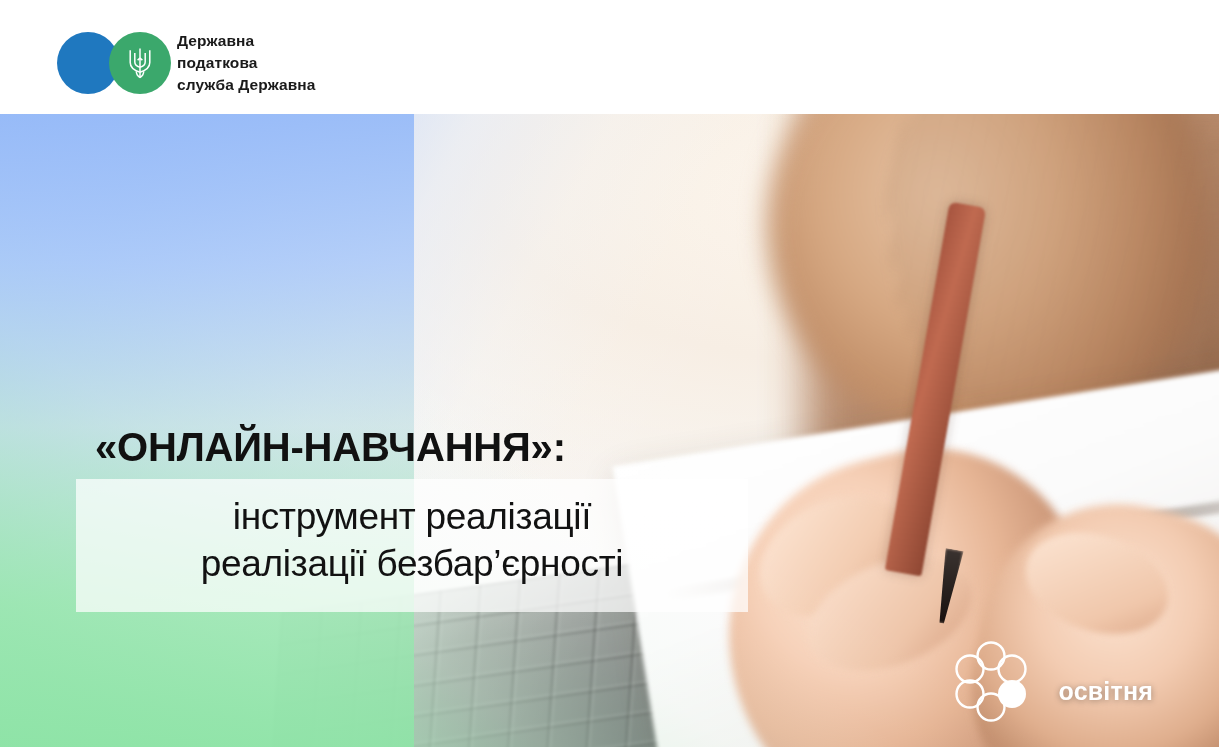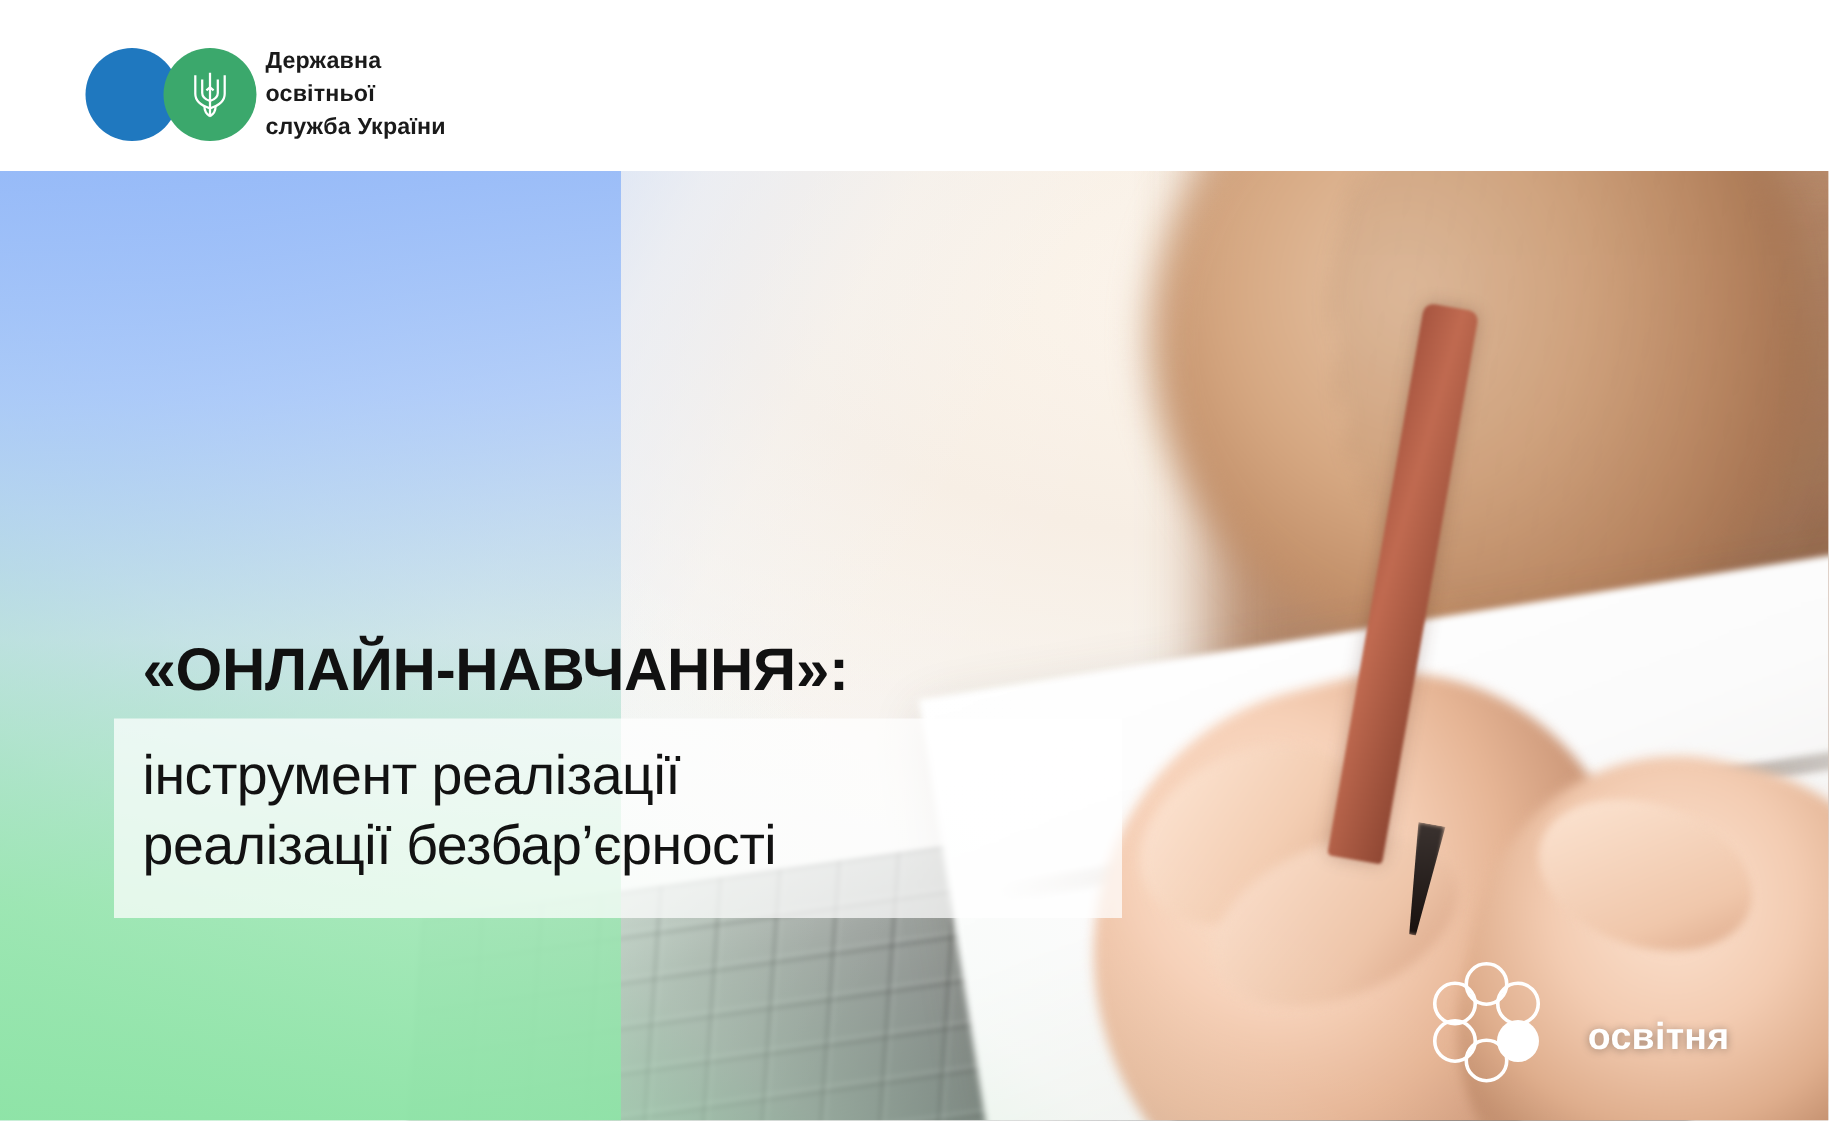--- a/index.html
+++ b/index.html
@@ -316,21 +316,21 @@
     padding:15px 19px 24px 19px;
     width:672px;
   }
   .subtitle {
     font-size:37px;
     font-weight:normal;
     color:#121212;
     line-height:1.26;
     letter-spacing:-0.3px;
   }
-  .subtitle span { display:block; }
+  .subtitle span { display:block;text-align:center; }
 
   
   .bf-badge {
     position:absolute;
     right:66px; bottom:72px;
     display:flex;
     align-items:center;
     gap:22px;
     z-index:30;
   }
@@ -365,22 +365,22 @@
               <path d="M22.8 4.2 L22.8 16.5 C22.8 21.2 19.0 24.4 13 26.2"></path>
               <path d="M7.8 7.0 L7.8 16.0 C7.8 18.4 10.0 20.4 13 21.3"></path>
               <path d="M18.2 7.0 L18.2 16.0 C18.2 18.4 16.0 20.4 13 21.3"></path>
               <path d="M10.6 14.2 L13 12.2 L15.4 14.2"></path>
             </g>
           </svg>
         </div>
       </div>
       <div class="logo-text">
         <span>Державна</span>
-        <span>освітньої</span>
-        <span>служба України</span>
+        <span>податкова</span>
+        <span>служба Державна</span>
       </div>
     </div>
   </div>
 
   <div class="hero">
 
     <div class="photo">
       <div class="photo-base"></div>
       <div class="desk-wood"></div>
       <div class="desk-wood-2"></div>

